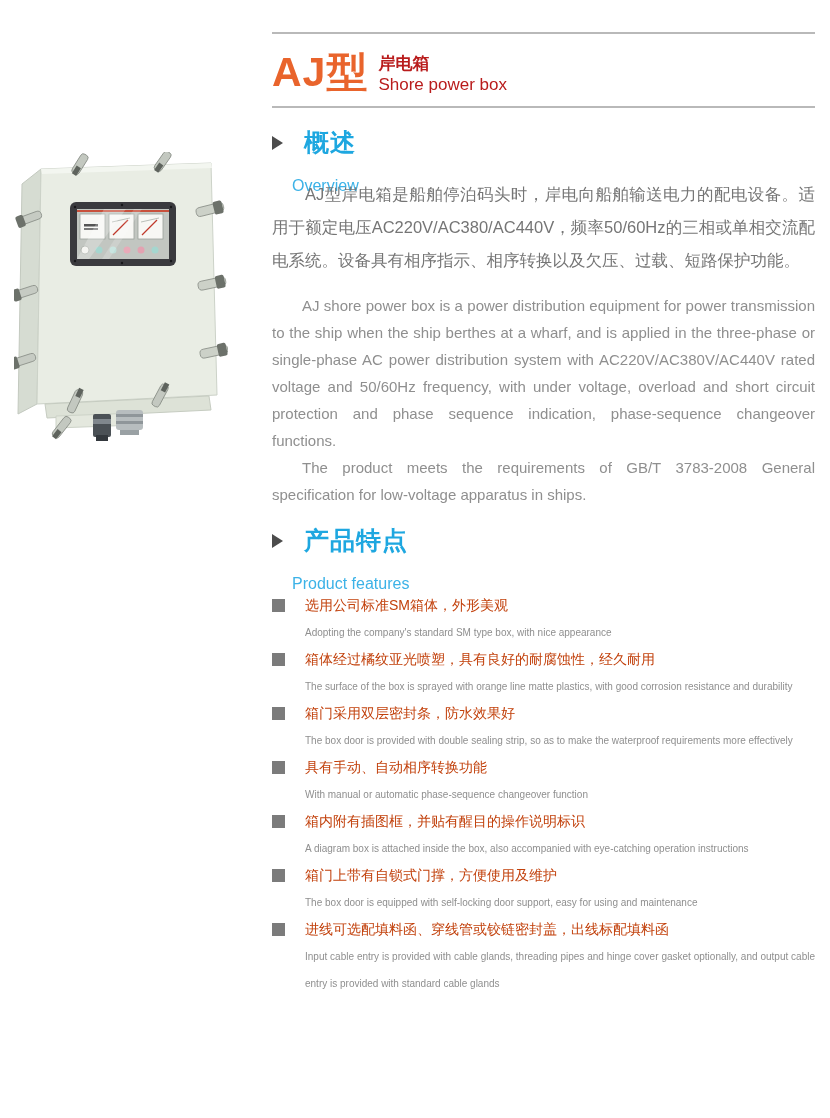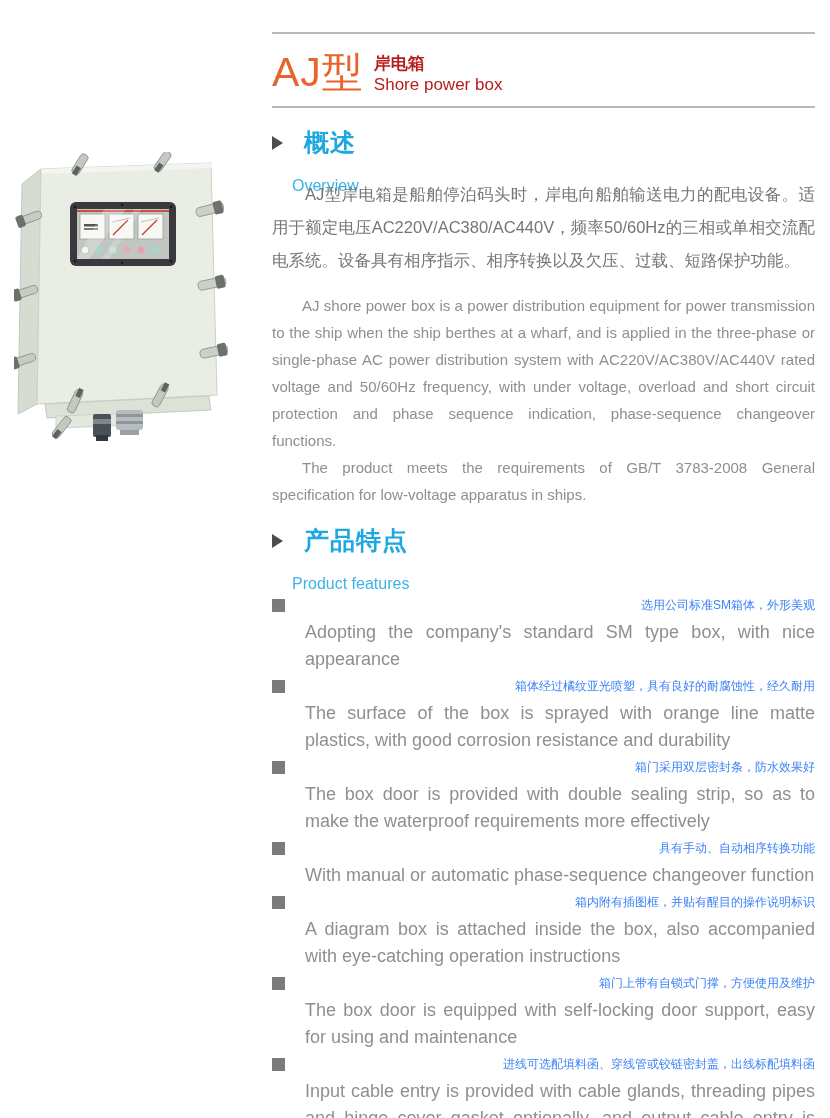--- a/index.html
+++ b/index.html
@@ -11,21 +11,21 @@
     overflow:hidden;
   }
 
   .rule { position:absolute; left:272px; width:543px; height:0;
           border-top:2px solid #b9b9b9; }
   .rule-top { top:32px; }
   .rule-mid { top:106px; }
 
   
   .title-row { position:absolute; left:272px; top:46px; display:flex; align-items:flex-end; }
-  .title-model { font-size:41px; line-height:52px; color:#e9642c; letter-spacing:1px; font-weight:400; }
+  .title-model { font-size:41px; line-height:52px; color:#e9642c; letter-spacing:1px; font-weight:700; }
   .title-sub { margin-left:10px; padding-bottom:3px; color:#b91c1c; }
   .title-sub .cn { font-size:17px; font-weight:bold; line-height:20px; }
   .title-sub .en { font-size:17px; line-height:21px; }
 
   
   .section-header { position:absolute; left:272px; }
   .sh-overview { top:128px; }
   .sh-features { top:526px; }
   .sh-row { display:flex; align-items:center;gap:12px; }
   .tri { width:0; height:0; border-left:11px solid #4c4c4c;
@@ -40,23 +40,23 @@
              text-align:justify; }
   .cn-para p { text-indent:2em; }
   .en-para { position:absolute; left:272px; top:292px; width:543px;
              font-size:15px; line-height:27px; color:#8f8f8f;
              text-align:justify; }
   .en-para p { text-indent:2em; }
 
   
   .features-list { position:absolute; left:272px; top:592px; width:543px; }
   .feature-item { position:relative; padding-left:33px; }
-  .f-cn { font-size:12px; line-height:27px; color:#3b82f6; position:relative;text-align:right; }
+  .f-cn { font-size:14px; line-height:27px; color:#c2410c; position:relative; }
   .f-sq { position:absolute; left:-33px; top:7px; width:13px; height:13px; background:#7b7b7b; }
-  .f-en { font-size:18px; line-height:27px; color:#8f8f8f; text-align:justify; }
+  .f-en { font-size:10px; line-height:27px; color:#8f8f8f; text-align:justify; }
 
   
   .photo-wrap { position:absolute; left:14px; top:152px; width:214px; height:300px; }
 </style>
 </head>
 <body>
 
 <div class="rule rule-top"></div>
 <div class="rule rule-mid"></div>
 

